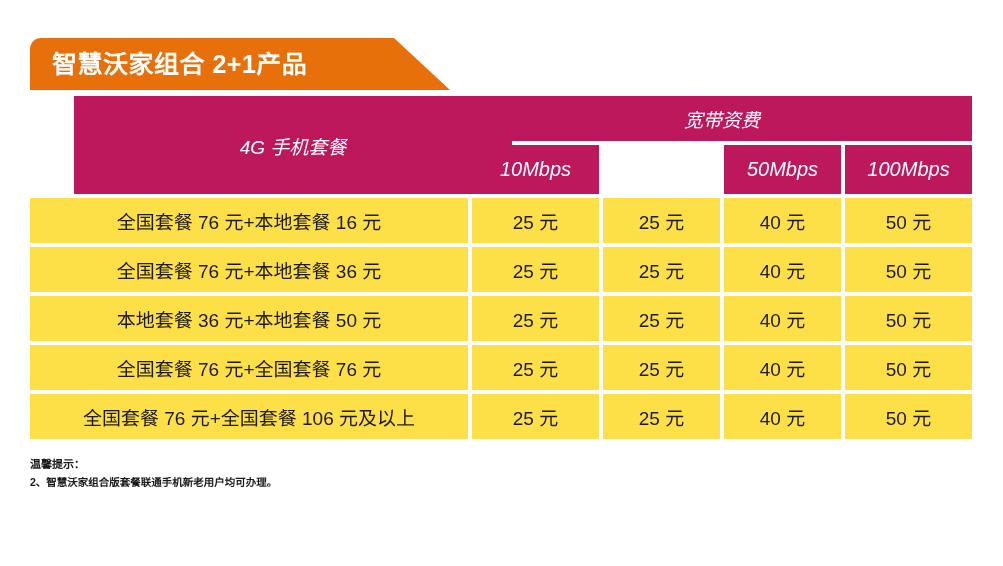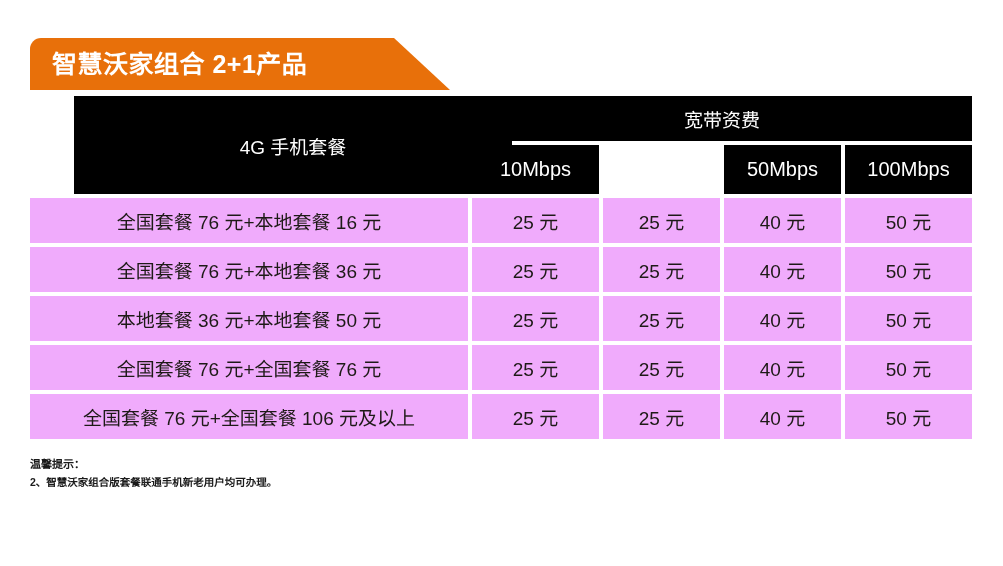--- a/index.html
+++ b/index.html
@@ -66,25 +66,26 @@
 
   .cell {
     position: absolute;
     box-sizing: border-box;
     display: flex;
     align-items: center;
     justify-content: center;
     text-align: center;
   }
   .cell.head {
-    background: #000000;
+    background: #be185d;
     color: #ffffff;
+    font-style: italic;
   }
   .cell.body {
-    background: #f0abfc;
+    background: #fde047;
     color: #1e1a17;
   }
 
   
   .h-left {
     left: 0;
     top: 0;
     width: 438px;
     height: 98px;
     font-size: 19px;

